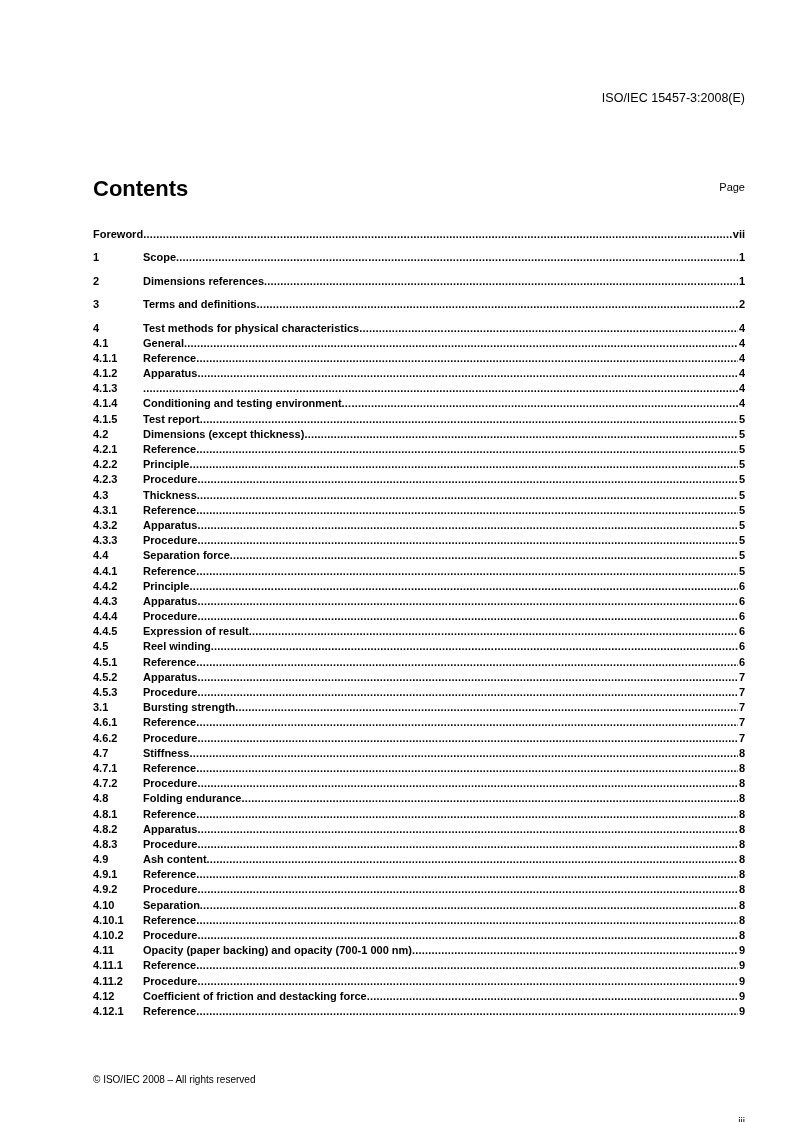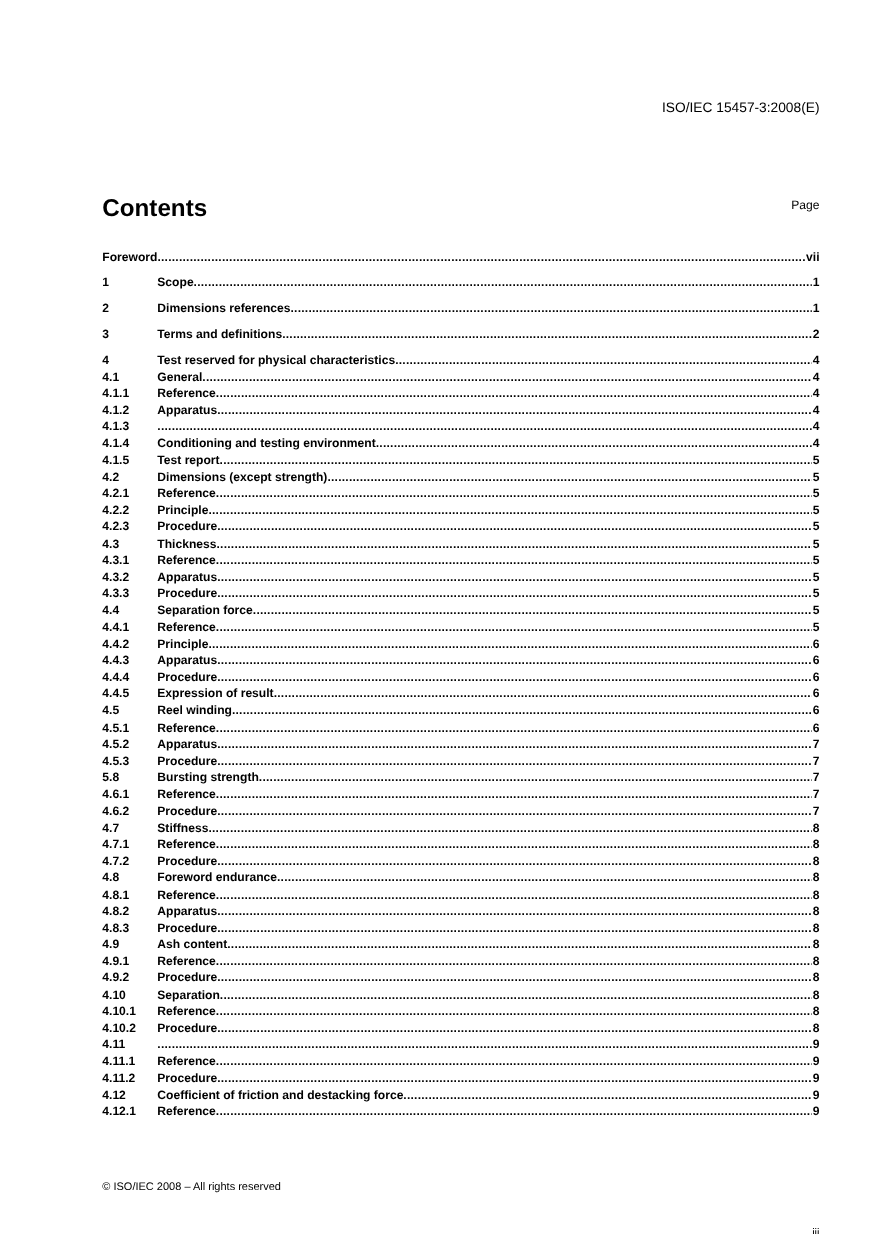--- a/index.html
+++ b/index.html
@@ -47,21 +47,21 @@
       <span class="pg">1</span>
     </div>
     <div class="row gap">
       <span class="num">3</span>
       <span class="text">Terms and definitions</span>
       <span class="dots"></span>
       <span class="pg">2</span>
     </div>
     <div class="row">
       <span class="num">4</span>
-      <span class="text">Test reserved for physical characteristics</span>
+      <span class="text">Test methods for physical characteristics</span>
       <span class="dots"></span>
       <span class="pg">4</span>
     </div>
     <div class="row">
       <span class="num">4.1</span>
       <span class="text">General</span>
       <span class="dots"></span>
       <span class="pg">4</span>
     </div>
     <div class="row">
@@ -88,21 +88,21 @@
       <span class="pg">4</span>
     </div>
     <div class="row">
       <span class="num">4.1.5</span>
       <span class="text">Test report </span>
       <span class="dots"></span>
       <span class="pg">5</span>
     </div>
     <div class="row">
       <span class="num">4.2</span>
-      <span class="text">Dimensions (except strength) </span>
+      <span class="text">Dimensions (except thickness) </span>
       <span class="dots"></span>
       <span class="pg">5</span>
     </div>
     <div class="row">
       <span class="num">4.2.1</span>
       <span class="text">Reference</span>
       <span class="dots"></span>
       <span class="pg">5</span>
     </div>
     <div class="row">
@@ -195,21 +195,21 @@
       <span class="dots"></span>
       <span class="pg">7</span>
     </div>
     <div class="row">
       <span class="num">4.5.3</span>
       <span class="text">Procedure </span>
       <span class="dots"></span>
       <span class="pg">7</span>
     </div>
     <div class="row">
-      <span class="num">5.8</span>
+      <span class="num">3.1</span>
       <span class="text">Bursting strength</span>
       <span class="dots"></span>
       <span class="pg">7</span>
     </div>
     <div class="row">
       <span class="num">4.6.1</span>
       <span class="text">Reference</span>
       <span class="dots"></span>
       <span class="pg">7</span>
     </div>
@@ -232,21 +232,21 @@
       <span class="pg">8</span>
     </div>
     <div class="row">
       <span class="num">4.7.2</span>
       <span class="text">Procedure </span>
       <span class="dots"></span>
       <span class="pg">8</span>
     </div>
     <div class="row">
       <span class="num">4.8</span>
-      <span class="text">Foreword endurance</span>
+      <span class="text">Folding endurance</span>
       <span class="dots"></span>
       <span class="pg">8</span>
     </div>
     <div class="row">
       <span class="num">4.8.1</span>
       <span class="text">Reference</span>
       <span class="dots"></span>
       <span class="pg">8</span>
     </div>
     <div class="row">
@@ -292,20 +292,21 @@
       <span class="pg">8</span>
     </div>
     <div class="row">
       <span class="num">4.10.2</span>
       <span class="text">Procedure </span>
       <span class="dots"></span>
       <span class="pg">8</span>
     </div>
     <div class="row">
       <span class="num">4.11</span>
+      <span class="text">Opacity (paper backing) and opacity (700-1 000 nm)</span>
       <span class="dots"></span>
       <span class="pg">9</span>
     </div>
     <div class="row">
       <span class="num">4.11.1</span>
       <span class="text">Reference</span>
       <span class="dots"></span>
       <span class="pg">9</span>
     </div>
     <div class="row">

